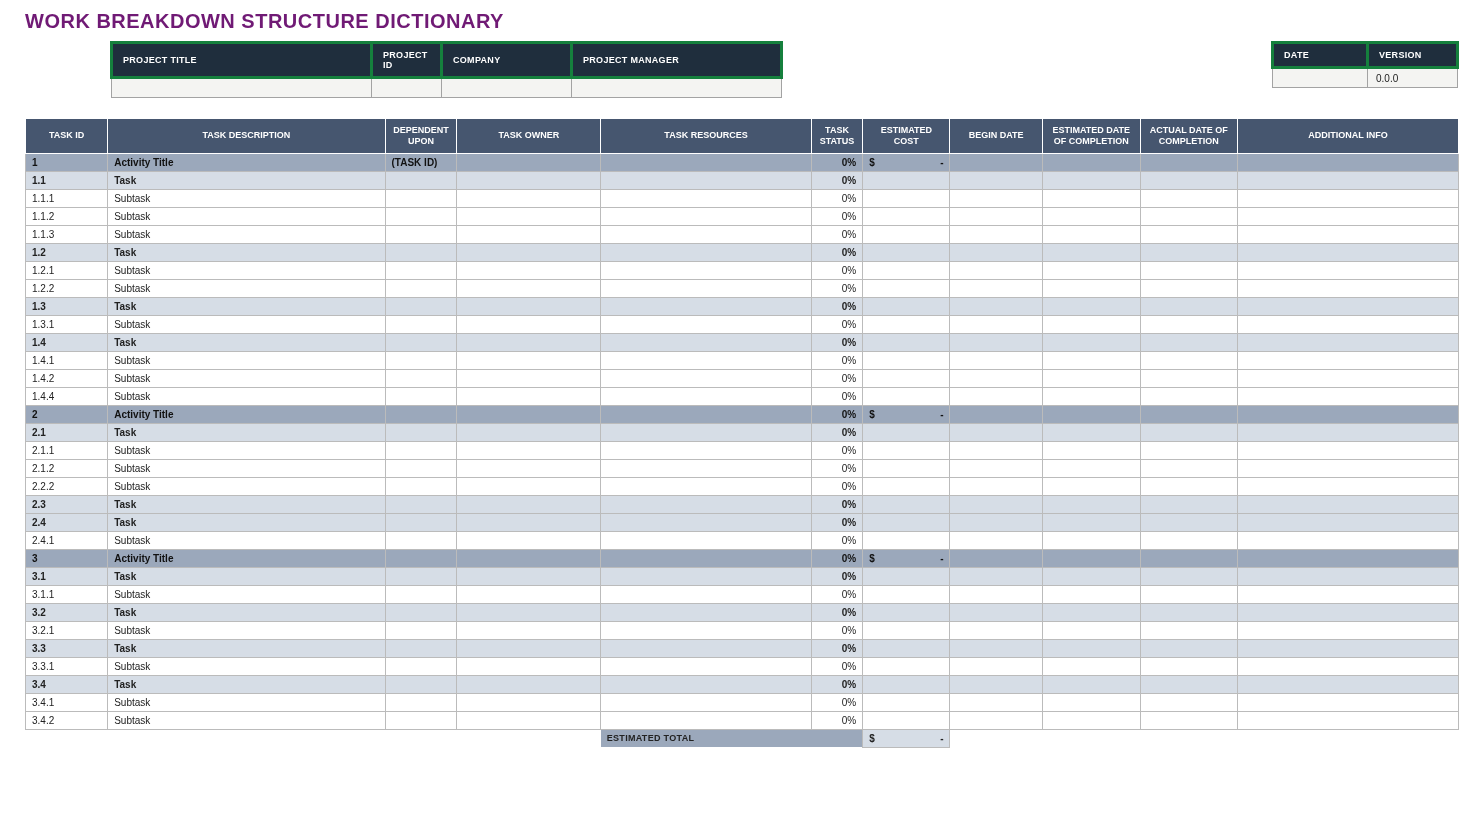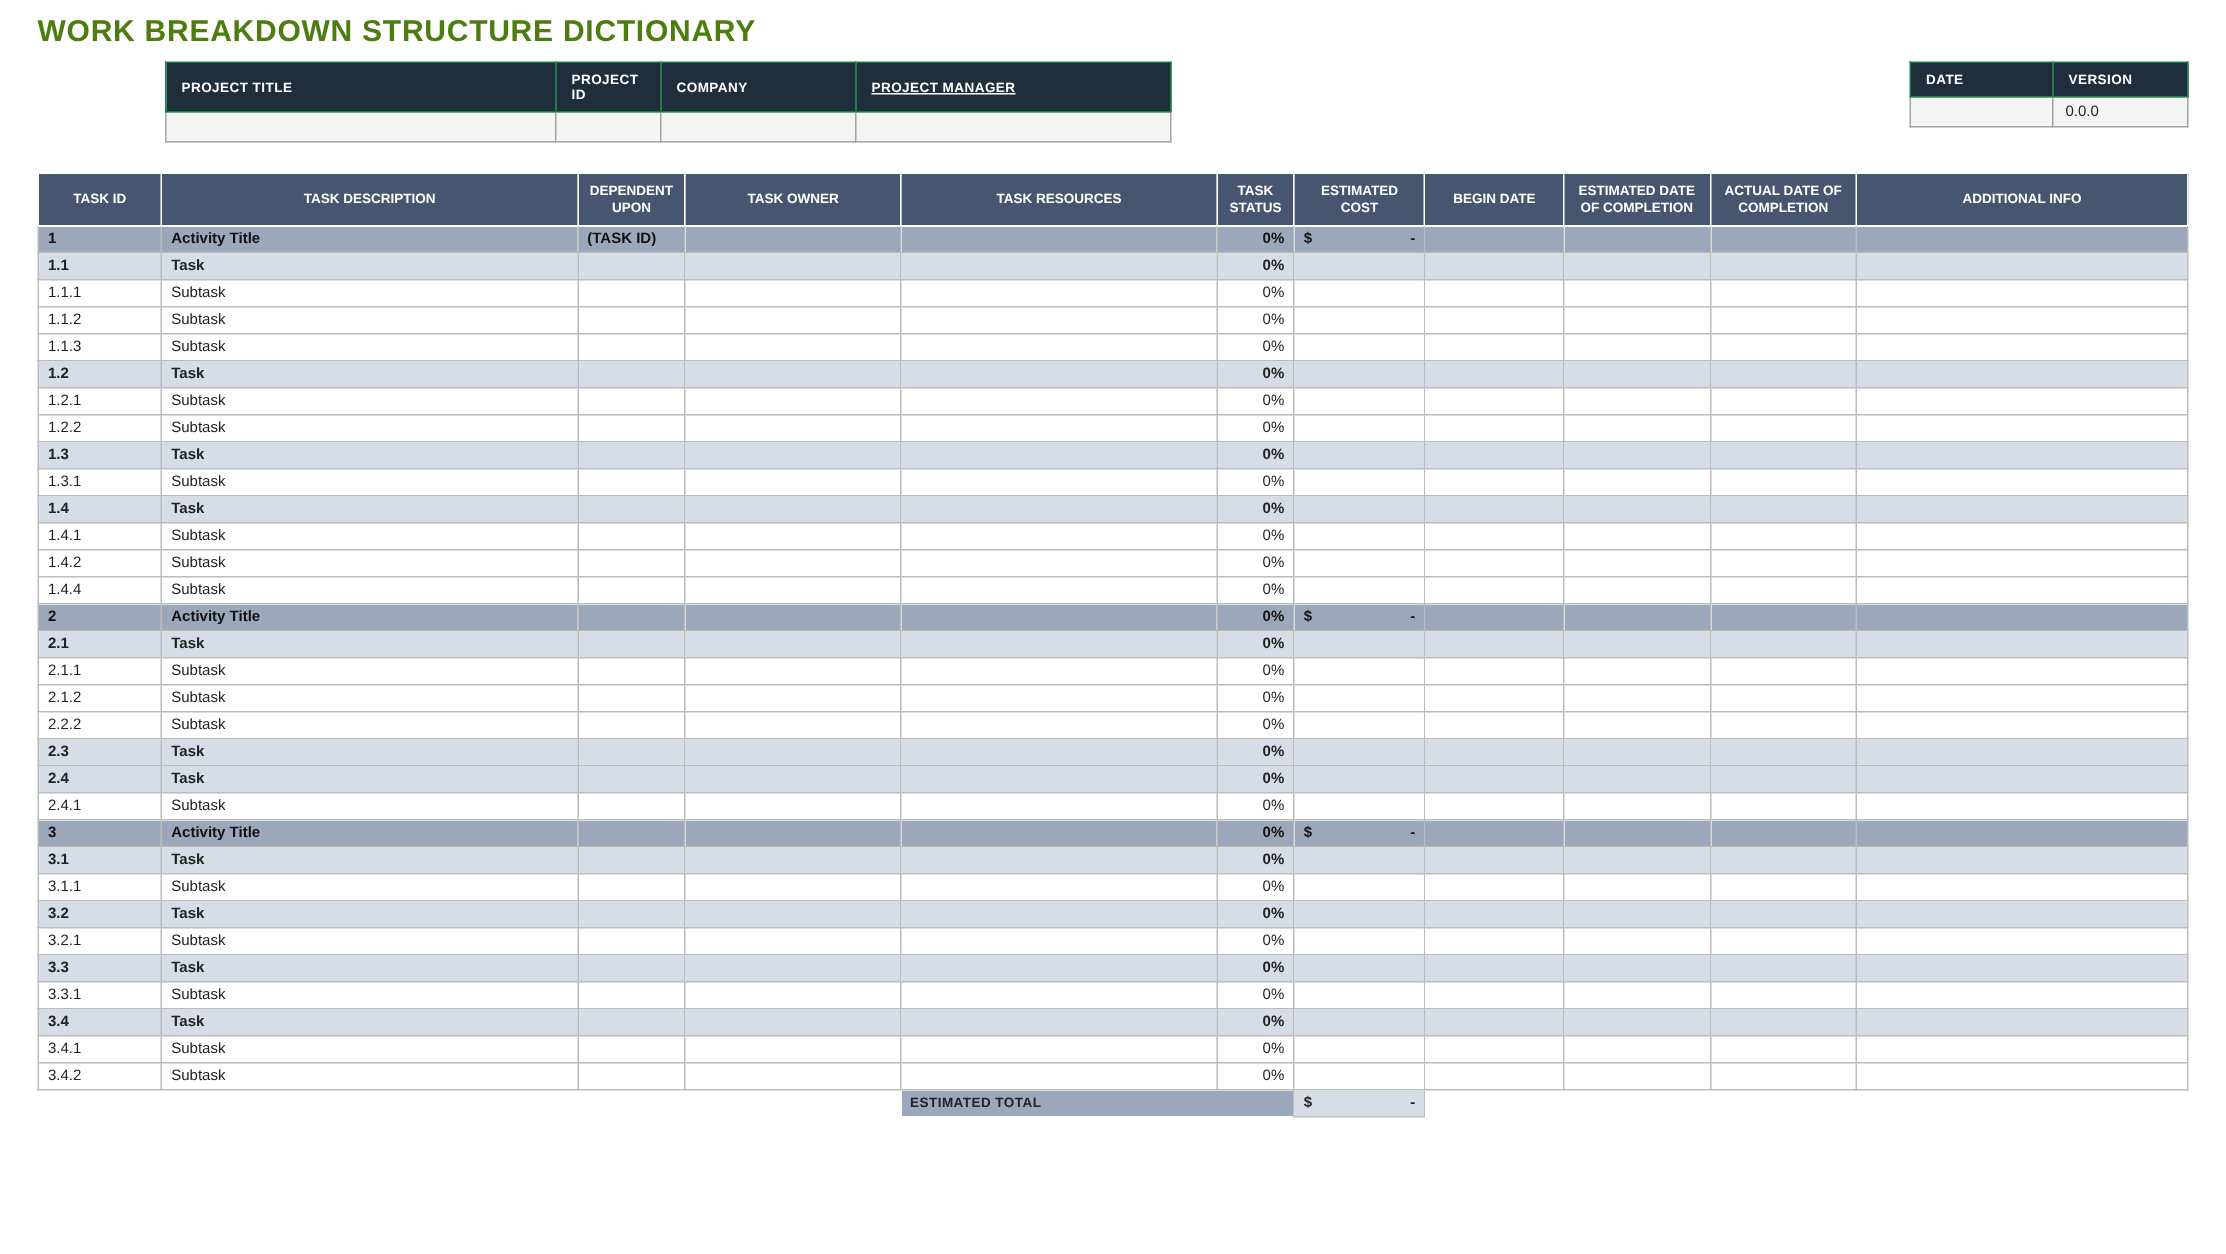--- a/index.html
+++ b/index.html
@@ -8,21 +8,21 @@
     padding: 10px 25px 40px 25px;
     font-family: "Segoe UI", Arial, sans-serif;
     font-size: 11px;
     color: #222;
     background: #fff;
     width: 1484px;
   }
   h1.page-title {
     font-size: 20px;
     letter-spacing: 0.5px;
-    color: #4d7c0f;
+    color: #701a75;
     font-weight: 700;
     margin: 0 0 8px 0;
   }
 
   
   .proj-row {
     display: flex;
     gap: 20px;
     margin-left: 85px;
     margin-bottom: 20px;
@@ -32,34 +32,34 @@
     flex-direction: column;
   }
   .proj-block table { border-collapse: collapse; }
   .proj-block th {
     background: #1f2e3d;
     color: #fff;
     font-size: 9px;
     font-weight: 700;
     text-align: left;
     padding: 6px 10px;
-    border: 1px solid #15803d;
+    border: 3px solid #15803d;
     letter-spacing: 0.3px;
   }
   .proj-block td {
     border: 1px solid #a3a3a3;
     background: #f4f4f2;
     height: 20px;
     padding: 3px 8px;
     font-size: 10px;
   }
   .pcol-title { width: 260px; }
   .pcol-id    { width: 70px; }
   .pcol-co    { width: 130px; }
-  .pcol-mgr   { width: 210px; text-decoration: underline; }
+  .pcol-mgr   { width: 210px; }
   .pcol-date  { width: 95px; }
   .pcol-ver   { width: 90px; }
 
   
   table.wbs { border-collapse: collapse; width: 100%; table-layout: fixed; }
   table.wbs th {
     background: #46566f;
     color: #fff;
     font-size: 9px;
     font-weight: 700;

